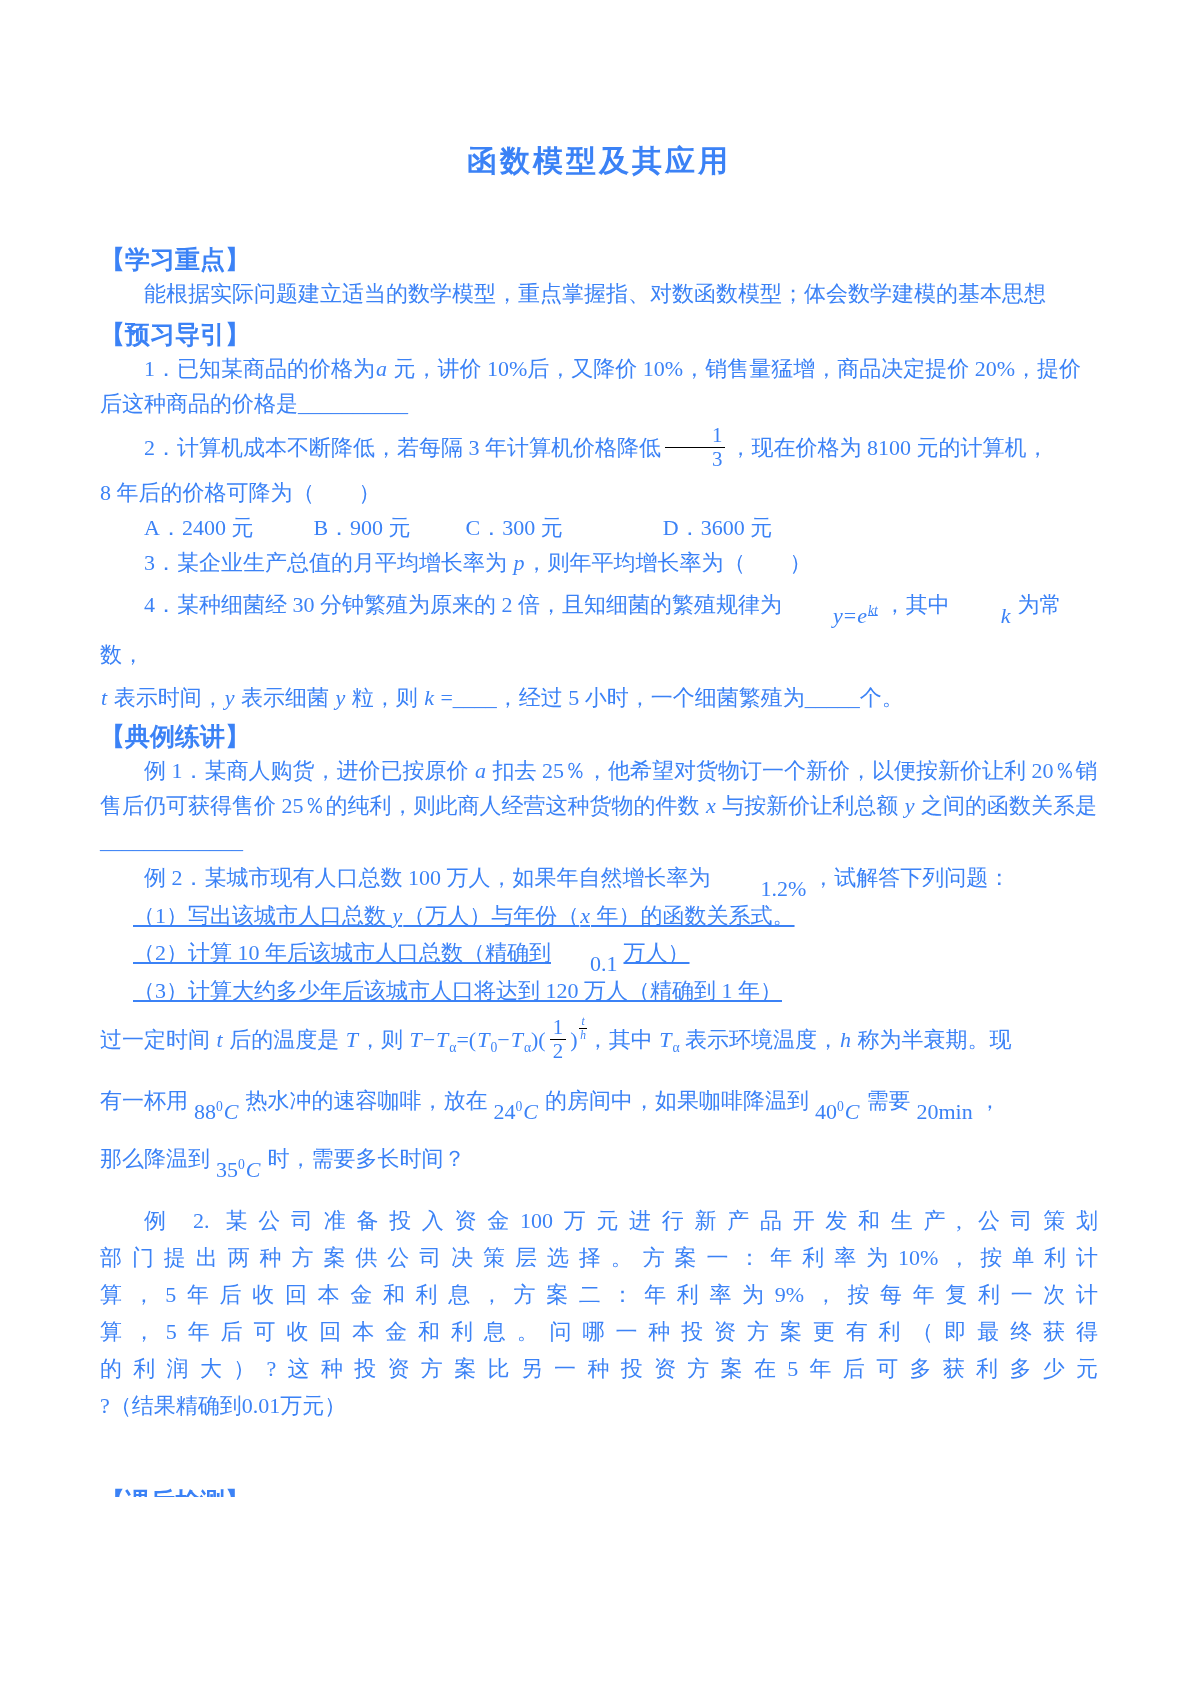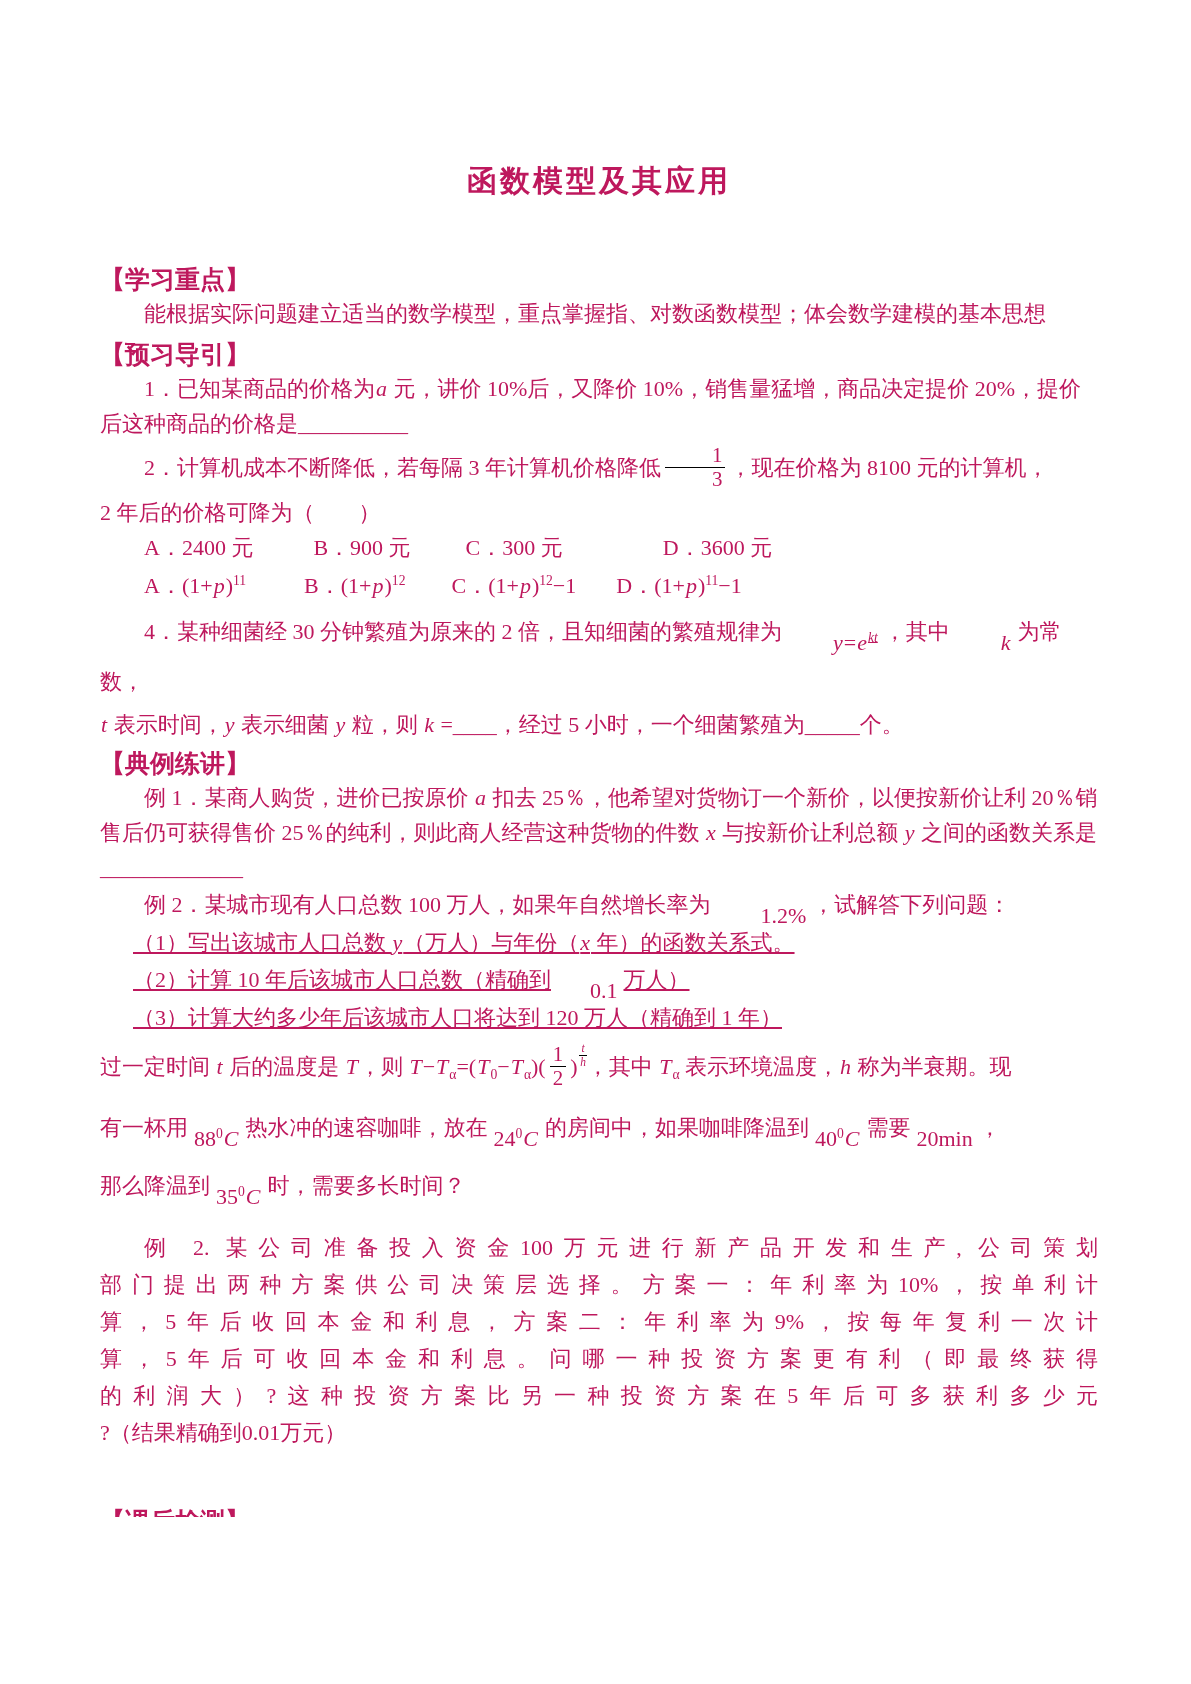--- a/index.html
+++ b/index.html
@@ -1,21 +1,20 @@
 <!DOCTYPE html>
 <html><head>
 <meta charset="utf-8">
 <style>
   html,body{margin:0;padding:0;background:#ffffff;}
   .page{
     position:relative;
     width:1191px;height:1497px;
-    background:#ffffff;color:#be185d;overflow:hidden;
+    background:#ffffff;color:#3b82f6;overflow:hidden;
     font-family:"Liberation Serif","DejaVu Serif",serif;
-    margin-top:20px;
   }
   .flow{position:absolute;left:100px;top:0;width:998px;}
   .title{
     margin:142px 0 0 0;text-align:center;
     font-family:"Liberation Sans","DejaVu Sans",sans-serif;
     font-weight:bold;font-size:30px;line-height:38px;letter-spacing:3px;
   }
   .sec{
     margin:0;font-family:"Liberation Sans","DejaVu Sans",sans-serif;
     font-weight:bold;font-size:25px;line-height:34px;
@@ -59,23 +58,23 @@
   <div class="flow">
 
     <div class="title">函数模型及其应用</div>
 
     <h2 class="sec mt62">【学习重点】</h2>
     <p class="body ind">能根据实际问题建立适当的数学模型，重点掌握指、对数函数模型；体会数学建模的基本思想</p>
 
     <h2 class="sec mt6">【预习导引】</h2>
     <p class="body ind">1．已知某商品的价格为<i>a</i> 元，讲价 10%后，又降价 10%，销售量猛增，商品决定提价 20%，提价后这种商品的价格是__________</p>
     <p class="body ind tall mt4">2．计算机成本不断降低，若每隔 3 年计算机价格降低<span class="frac"><span class="fn">1</span><span class="fd">3</span></span>，现在价格为 8100 元的计算机，</p>
-    <p class="body">2 年后的价格可降为（　　）</p>
+    <p class="body">8 年后的价格可降为（　　）</p>
     <p class="body ind">A．2400 元<span class="sp" style="width: 60px;"></span>B．900 元<span class="sp" style="width: 55px;"></span>C．300 元<span class="sp" style="width: 100px;"></span>D．3600 元</p>
-    <p class="body ind opts mt2">A．(1+<i>p</i>)<sup>11</sup><span class="sp" style="width: 58px;"></span>B．(1+<i>p</i>)<sup>12</sup><span class="sp" style="width: 46px;"></span>C．(1+<i>p</i>)<sup>12</sup>−1<span class="sp" style="width: 40px;"></span>D．(1+<i>p</i>)<sup>11</sup>−1</p>
+    <p class="body ind">3．某企业生产总值的月平均增长率为 <i>p</i>，则年平均增长率为（　　）</p>
     <p class="body ind q4 mt14">4．某种细菌经 30 分钟繁殖为原来的 2 倍，且知细菌的繁殖规律为<span class="low"><i>y</i>=<i>e</i><span class="isup">kt</span></span>，其中<span class="low"><i>k</i></span>为常数，</p>
     <p class="body"><i>t</i> 表示时间，<i>y</i> 表示细菌 <i>y</i> 粒，则 <i>k</i> =____，经过 5 小时，一个细菌繁殖为_____个。</p>
 
     <h2 class="sec mt4">【典例练讲】</h2>
     <p class="body ind">例 1．某商人购货，进价已按原价 <i>a</i> 扣去 25％，他希望对货物订一个新价，以便按新价让利 20％销售后仍可获得售价 25％的纯利，则此商人经营这种货物的件数 <i>x</i> 与按新价让利总额 <i>y</i> 之间的函数关系是_____________</p>
     <p class="body ind lowline">例 2．某城市现有人口总数 100 万人，如果年自然增长率为<span class="low">1.2%</span>，试解答下列问题：</p>
     <p class="body ind15">（1）写出该城市人口总数 <i>y</i>（万人）与年份（<i>x</i> 年）的函数关系式。</p>
     <p class="body ind15 lowline">（2）计算 10 年后该城市人口总数（精确到<span class="low">0.1</span>万人）</p>
     <p class="body ind15">（3）计算大约多少年后该城市人口将达到 120 万人（精确到 1 年）</p>
     <p class="body formula">过一定时间 <i>t</i> 后的温度是 <i>T</i>，则 <i>T</i>−<i>T</i><sub>α</sub>=(<i>T</i><sub>0</sub>−<i>T</i><sub>α</sub>)(<span class="frac"><span class="fn">1</span><span class="fd">2</span></span>)<span class="fracsup"><span class="fn">t</span><span class="fd">h</span></span>，其中 <i>T</i><sub>α</sub> 表示环境温度，<i>h</i> 称为半衰期。现</p>

